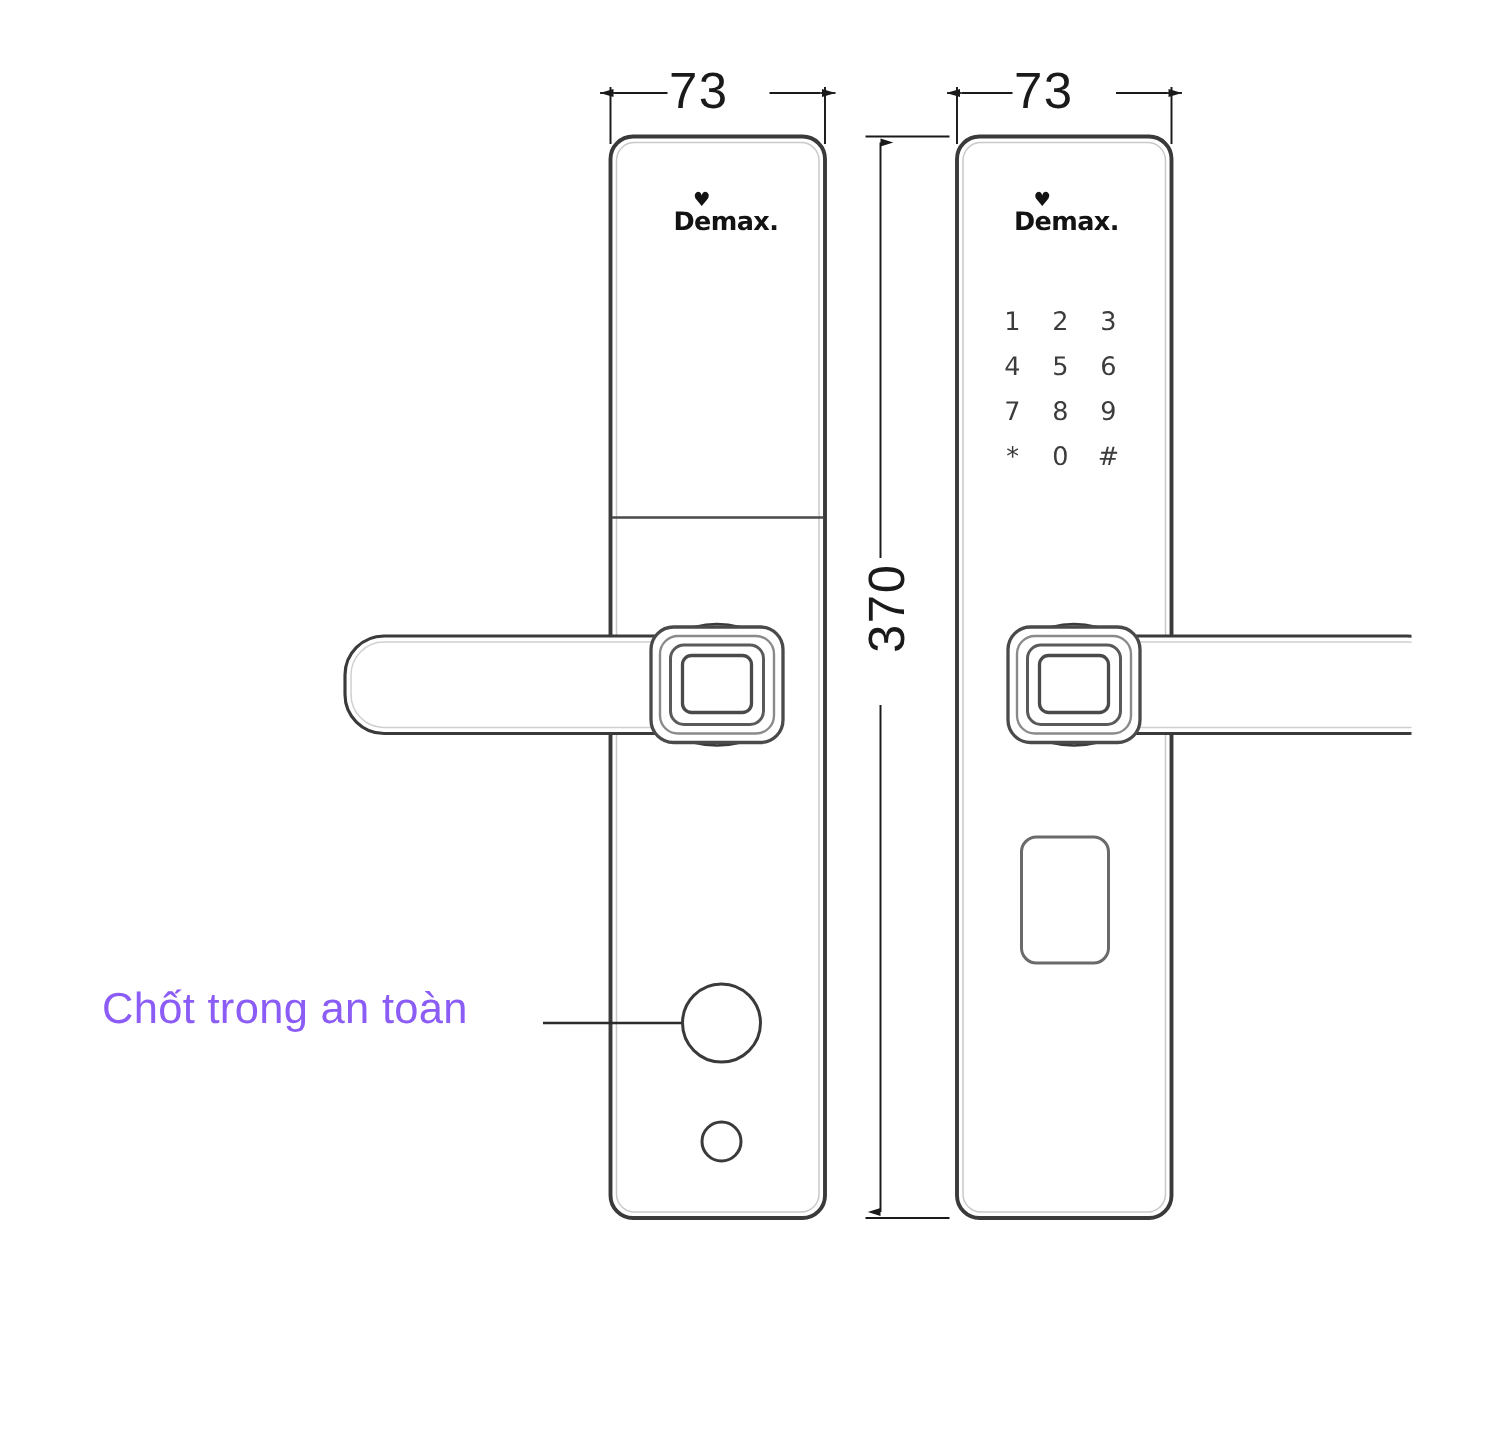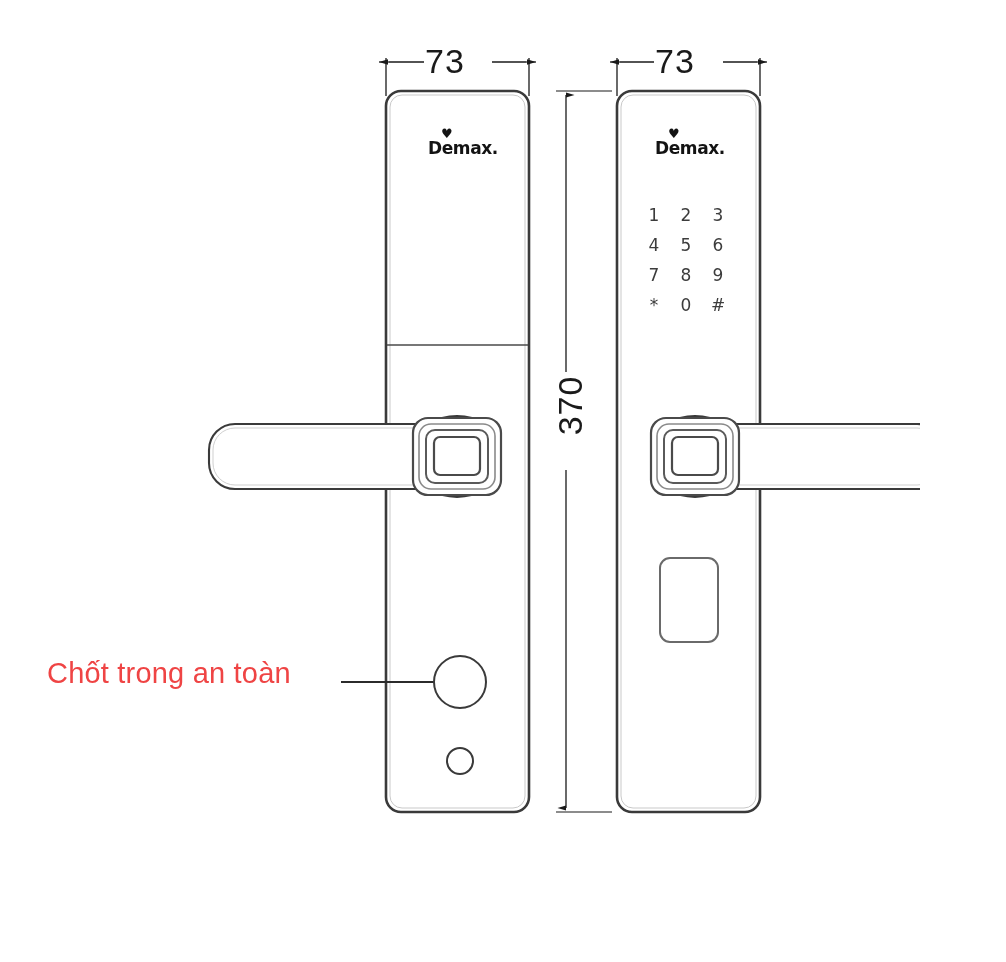--- a/index.html
+++ b/index.html
@@ -9,20 +9,21 @@
   }
   body {
     font-family: "Liberation Sans", sans-serif;
   }
   #stage {
     position: relative;
     width: 920px;
     height: 962px;
     background: #ffffff;
     overflow: hidden;
+    margin-left: 21px;
   }
   #drawing {
     position: absolute;
     left: 0;
     top: 0;
     width: 1006px;
     height: 962px;
   }
 
   
@@ -85,21 +86,21 @@
     user-select: none;
   }
 
   
   #callout-text {
     position: absolute;
     left: 47px;
     top: 657px;
     font-family: "Liberation Sans", sans-serif;
     font-size: 29px;
-    color: #ef4444;
+    color: #8b5cf6;
     white-space: nowrap;
     letter-spacing: 0.2px;
   }
 </style>
 </head>
 <body>
 
 <div id="stage">
 
   <svg id="drawing" viewBox="0 0 1006 962">

